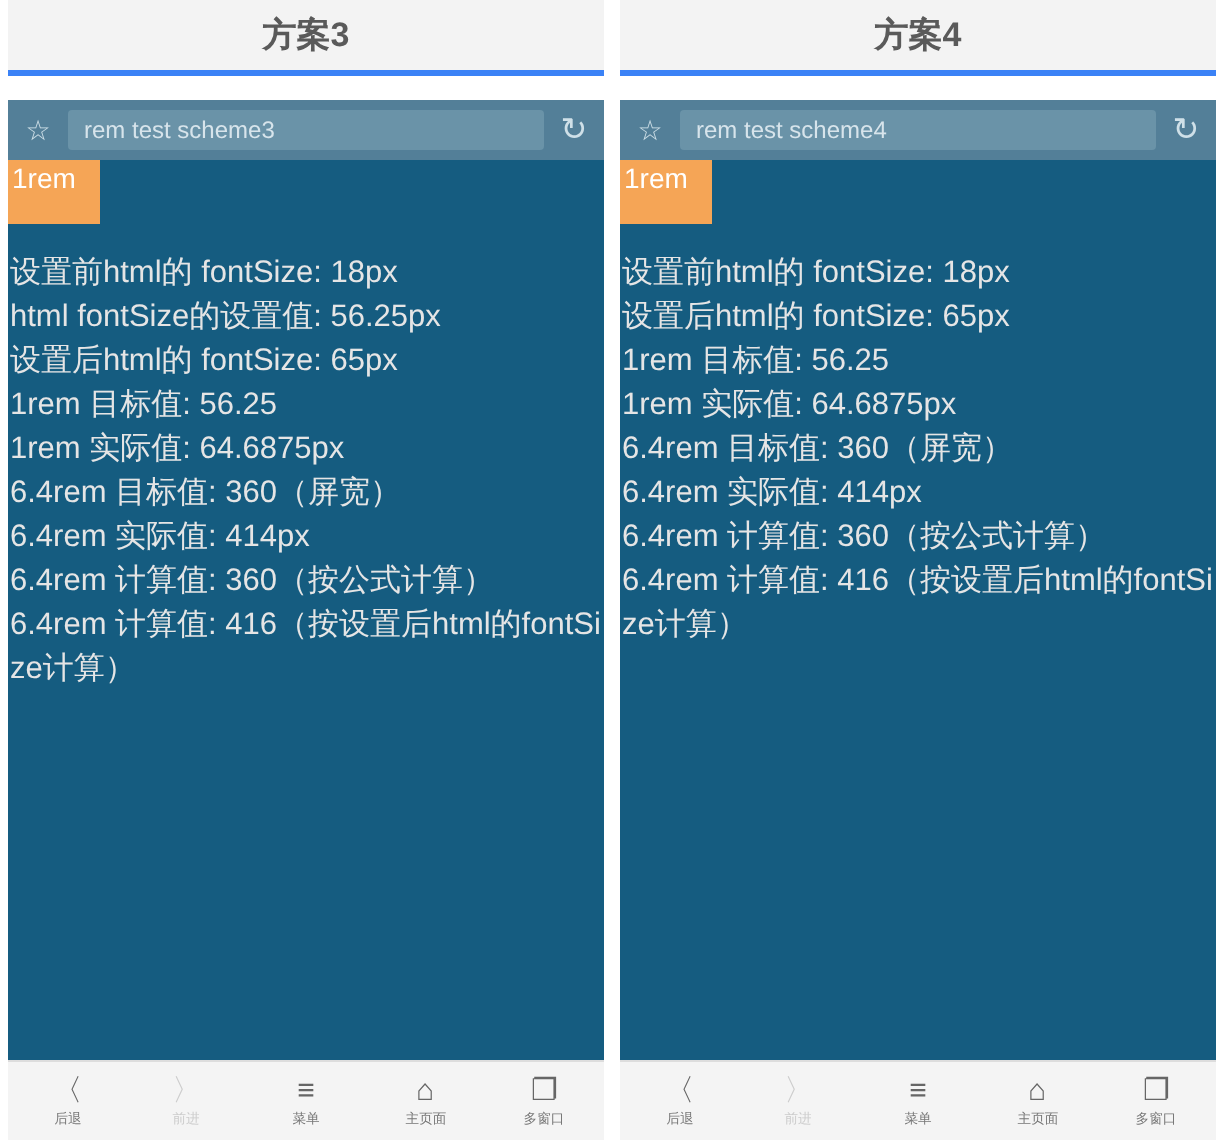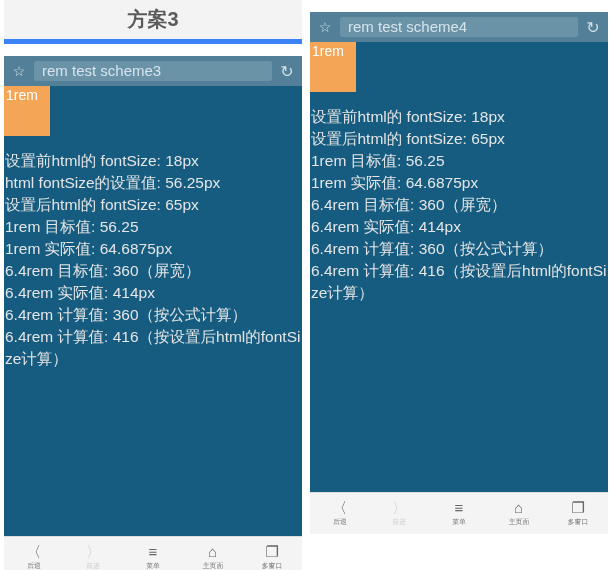--- a/index.html
+++ b/index.html
@@ -15,26 +15,26 @@
     gap: 8px;
     padding: 0 4px;
   }
   .column {
     flex: 1;
     display: flex;
     flex-direction: column;
   }
   .col-header {
     text-align: center;
-    font-size: 20px;
+    font-size: 17px;
     font-weight: 600;
     color: #5a5a5a;
     background: #f3f3f3;
     padding: 6px 0;
-    border-bottom: 5px solid #3b82f6;
+    border-bottom: 3px solid #3b82f6;
   }
   .spacer {
     height: 12px;
     background: #fff;
   }
   .phone {
     background: #155c80;
     display: flex;
     flex-direction: column;
     height: 522px;
@@ -51,35 +51,35 @@
   .star {
     color: #cfe0e8;
     font-size: 14px;
     width: 18px;
     text-align: center;
   }
   .url-input {
     flex: 1;
     background: #6a93a8;
     color: #d7e4eb;
-    font-size: 15px;
+    font-size: 12px;
     padding: 3px 8px;
     border-radius: 2px;
     height: 20px;
     line-height: 14px;
   }
   .refresh {
     color: #cfe0e8;
     font-size: 16px;
     width: 18px;
     text-align: center;
   }
   .orange-box {
     width: 46px;
-    height: 50px;
+    height: 32px;
     background: #f5a556;
     color: #fff;
     font-size: 14px;
     padding: 2px 2px;
     line-height: 14px;
   }
   .content {
     color: #e5e5e5;
     font-size: 15.5px;
     line-height: 22px;
@@ -163,20 +163,21 @@
         </div>
         <div class="nav-item">
           <span class="nav-icon">❐</span>
           <span class="nav-label">多窗口</span>
         </div>
       </div>
     </div>
   </div>
 
   <div class="column">
+    <div class="col-header">方案4</div>
     <div class="spacer"></div>
     <div class="phone">
       <div class="urlbar">
         <span class="star">☆</span>
         <div class="url-input">rem test scheme4</div>
         <span class="refresh">↻</span>
       </div>
       <div class="orange-box">1rem</div>
       <div class="content">
         <div>设置前html的 fontSize: 18px</div>

